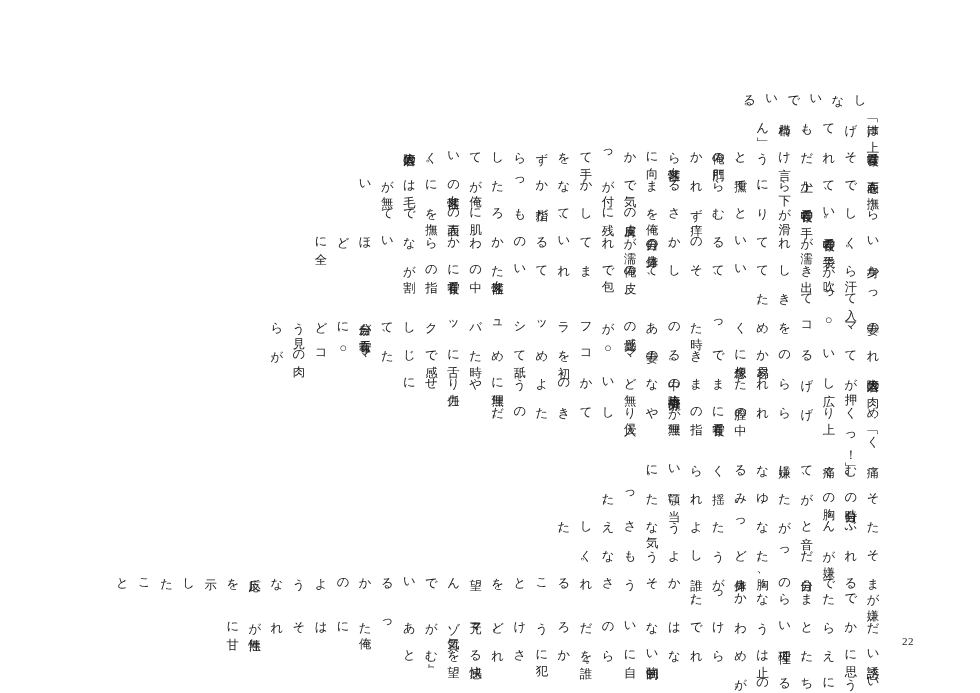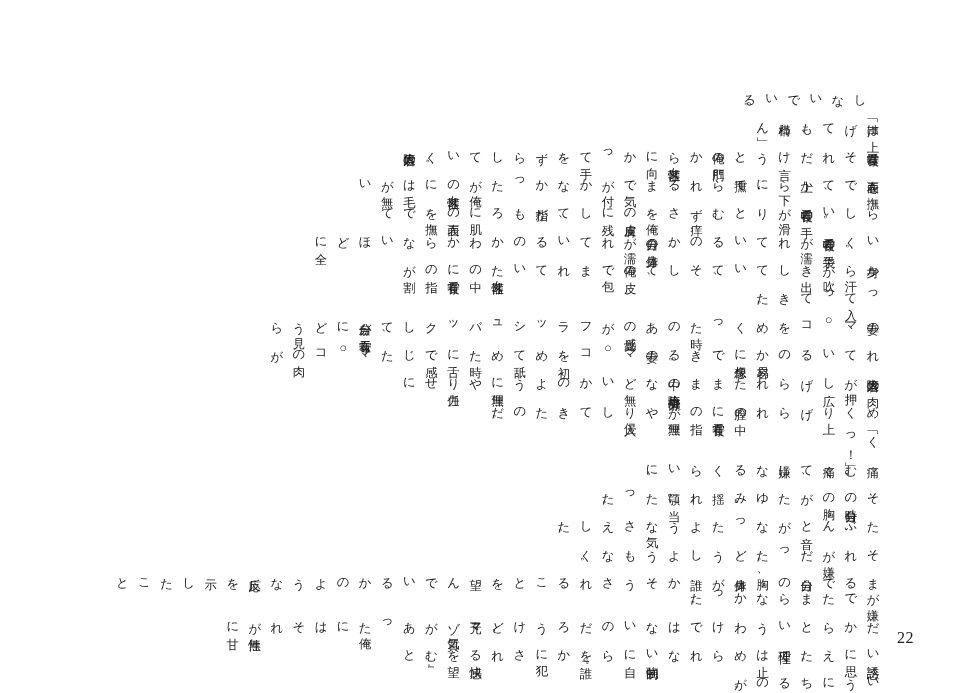--- a/index.html
+++ b/index.html
@@ -51,21 +51,21 @@
   }
   
   .gap-sm { margin-right: 6px; }
   .gap-md { margin-right: 13px; }
   .gap-lg { margin-right: 20px; }
 
   #page-number {
     position: absolute;
     right: 66px;
     bottom: 46px;
-    font-size: 16px;
+    font-size: 11px;
     font-family: "Liberation Serif", "DejaVu Serif", serif;
     color: #222222;
     letter-spacing: 0.5px;
   }
 </style>
 </head>
 <body>
 
 <div id="page">
 

